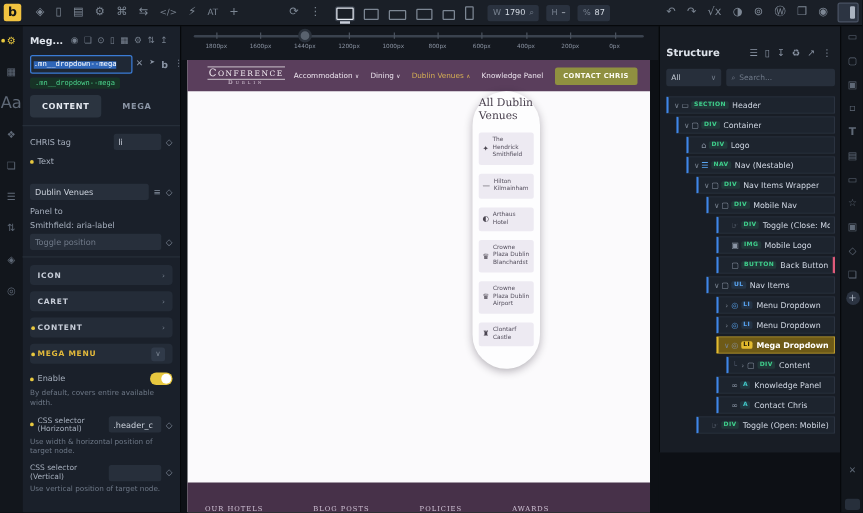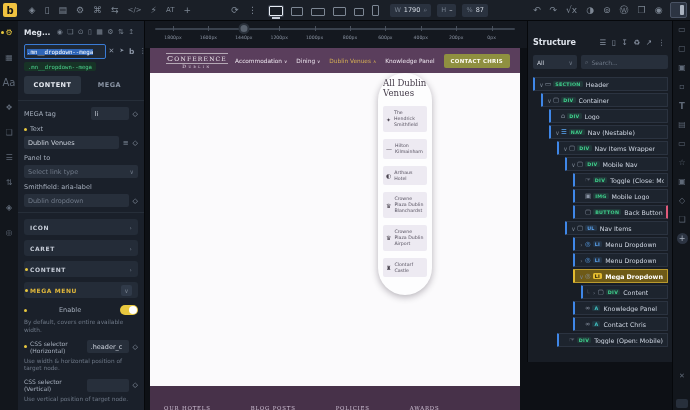--- a/index.html
+++ b/index.html
@@ -182,21 +182,21 @@
       <span class="tbico">Ⓦ</span>
       <span class="tbico">❐</span>
       <span class="tbico">◉</span>
     </div>
   <div class="paneltoggle"></div>
 </div>
 
 <div id="leftstrip" class="abs">
     <div class="lsico active">⚙</div>
     <div class="lsico">▦</div>
-    <div class="lsico" style="font-size: 10px;">Aa</div>
+    <div class="lsico" style="font-size: 13px;">Aa</div>
     <div class="lsico">❖</div>
     <div class="lsico">❏</div>
     <div class="lsico">☰</div>
     <div class="lsico">⇅</div>
     <div class="lsico">◈</div>
     <div class="lsico">◎</div>
   </div>
 
 <div id="leftpanel" class="abs">
   <div class="lp-head">
@@ -224,51 +224,45 @@
       </span>
   </div>
   <div><span class="pill">.mn__dropdown--mega</span></div>
   <div class="tabs" id="lp-tabs">
       <div class="tab active">CONTENT</div>
       <div class="tab">MEGA</div>
     </div>
   <div class="divider"></div>
 
   <div class="row">
-    <span class="lbl grow">MEGA tag</span>
+    <span class="lbl grow">CHRIS tag</span>
     <span class="inp" style="width:30px;">li</span>
     <span class="dyn">◇</span>
   </div>
 
-  <div class="row" style="margin-bottom:3px;">
+  <div class="row" style="margin-bottom:14px;">
     <span class="dot"></span>
     <span class="lbl">Text</span>
   </div>
   <div class="row">
     <span class="inp grow">Dublin Venues</span>
     <span class="dyn">≡</span>
     <span class="dyn">◇</span>
   </div>
 
   <div class="row" style="margin-bottom:3px;">
     <span class="lbl">Panel to</span>
   </div>
+
+  <div class="row" style="margin-bottom:3px;">
+    <span class="lbl">Smithfield: aria-label</span>
+  </div>
   <div class="row">
     <span class="inp grow">
-      <span class="ph">Select link type</span>
-      <span class="chev" style="margin-left:auto;">∨</span>
-    </span>
-  </div>
-
-  <div class="row" style="margin-bottom:3px;">
-    <span class="lbl">Smithfield: aria-label</span>
-  </div>
-  <div class="row">
-    <span class="inp grow">
-      <span class="ph">Dublin dropdown</span>
+      <span class="ph">Toggle position</span>
     </span>
     <span class="dyn">◇</span>
   </div>
 
   <div class="divider"></div>
   <div id="lp-accordions">
       <div class="acc">
         <span class="albl">ICON</span>
         <span class="accchev">›</span>
       </div>
@@ -281,21 +275,21 @@
         <span class="albl">CONTENT</span>
         <span class="accchev">›</span>
       </div>
       <div class="acc">
         <span class="dot accdot"></span>
         <span class="albl gold">MEGA MENU</span>
         <span class="accchev boxed">∨</span>
       </div>
     </div>
 
-  <div class="row" style="margin-top:7px;gap:29px;">
+  <div class="row" style="margin-top:7px;">
     <span class="dot"></span>
     <span class="lbl">Enable</span>
     <span class="toggle"></span>
   </div>
   <div class="hint">By default, covers entire available width.</div>
 
   <div class="row">
     <span class="dot"></span>
     <span class="lbl grow" style="font-size:6px;">CSS selector (Horizontal)</span>
     <span class="inp" style="width:34px;overflow:hidden;white-space:nowrap;">.header_c</span>

